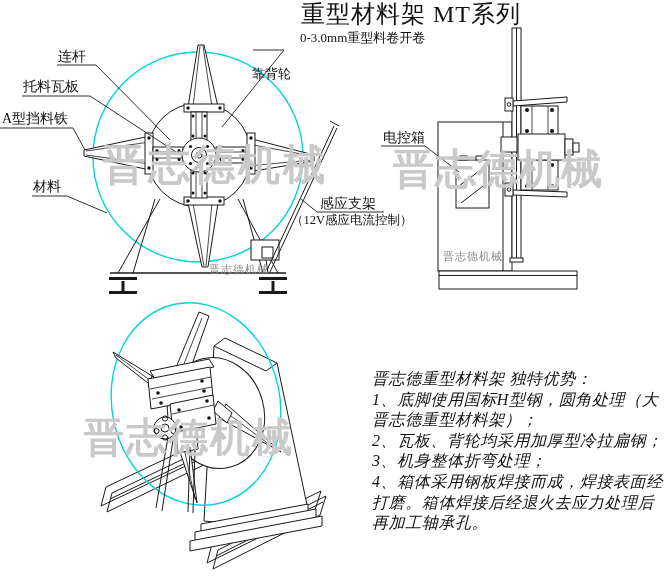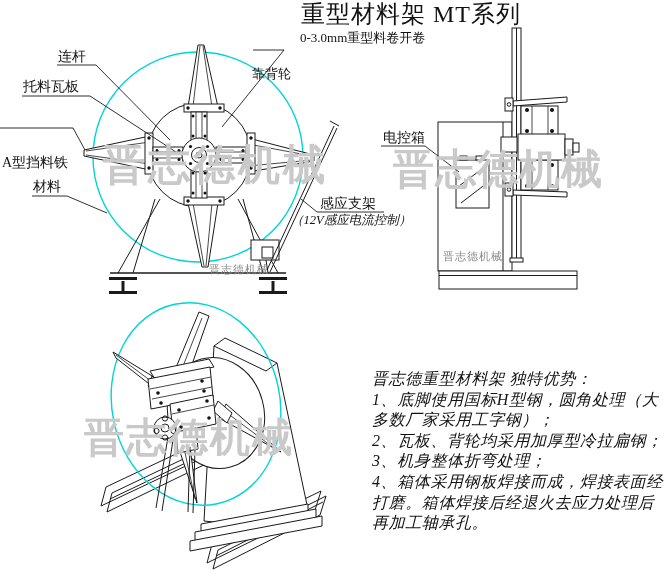--- a/index.html
+++ b/index.html
@@ -6,24 +6,24 @@
   .canvas{position:relative;width:670px;height:579px;background:#fff;overflow:hidden;
           font-family:"Liberation Serif","DejaVu Serif",serif;color:#111;}
   .canvas svg{position:absolute;left:0;top:0;}
   .txt{position:absolute;white-space:nowrap;line-height:1.1;}
   .title{left:301px;top:1px;font-size:24px;letter-spacing:1px;}
   .sub-wheel{left:252px;top:31px;font-size:13px;margin-top:36px;}
   .sub-spec{left:300px;top:31px;font-size:13px;}
   .callout{font-size:14px;}
   .c-liangan{left:58px;top:49px;}
   .c-tuoliao{left:23px;top:79px;}
-  .c-dangtie{left:2px;top:111px;margin-top:44px;}
+  .c-dangtie{left:2px;top:111px;}
   .c-cailiao{left:33px;top:179px;}
   .c-ganying{left:320px;top:196px;}
-  .c-ganying-note{left:291px;top:214px;font-size:12.5px;font-style:italic;}
+  .c-ganying-note{left:291px;top:214px;font-size:12.5px;}
   .c-diankong{left:383px;top:130px;text-align:center;}
   .brand-small{font-size:11px;letter-spacing:1px;color:#8a8a8a;}
   .bs-front{left:209px;top:263px;}
   .bs-side{left:443px;top:250px;}
   .wm{position:absolute;color:#c9c9c9;font-weight:bold;white-space:nowrap;}
   .wm1{left:103px;top:142px;font-size:42px;letter-spacing:3px;}
   .wm2{left:393px;top:147px;font-size:41px;letter-spacing:1px;}
   .wm3{left:84px;top:416px;font-size:40px;letter-spacing:2px;}
   .adv{position:absolute;left:372px;top:369px;width:298px;font-size:16px;
        line-height:20.6px;letter-spacing:0.6px;font-style:italic;}
@@ -244,21 +244,21 @@
   <div class="txt callout c-ganying">感应支架</div>
   <div class="txt callout c-ganying-note">（12V感应电流控制）</div>
   <div class="txt callout c-diankong">电控箱</div>
 
   <div class="txt brand-small bs-front">晋志德机械</div>
   <div class="txt brand-small bs-side">晋志德机械</div>
 
   <div class="adv">
     <div>晋志德重型材料架 独特优势：</div>
     <div>1、底脚使用国标H型钢，圆角处理（大</div>
-    <div>多数厂家采用工字钢）；</div>
+    <div>晋志德重型材料架）；</div>
     <div>2、瓦板、背轮均采用加厚型冷拉扁钢；</div>
     <div>3、机身整体折弯处理；</div>
     <div>4、箱体采用钢板焊接而成，焊接表面经</div>
     <div>打磨。箱体焊接后经退火去应力处理后</div>
     <div>再加工轴承孔。</div>
   </div>
 
 </div>
 
 </body></html>

